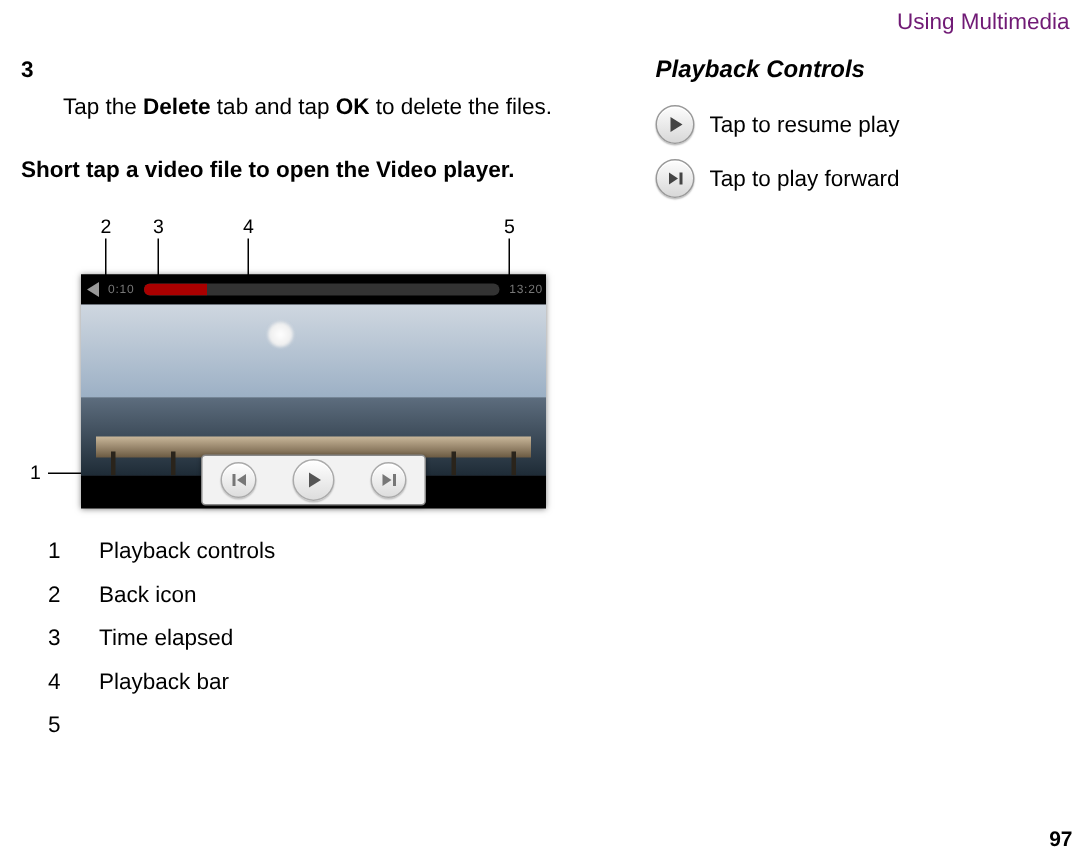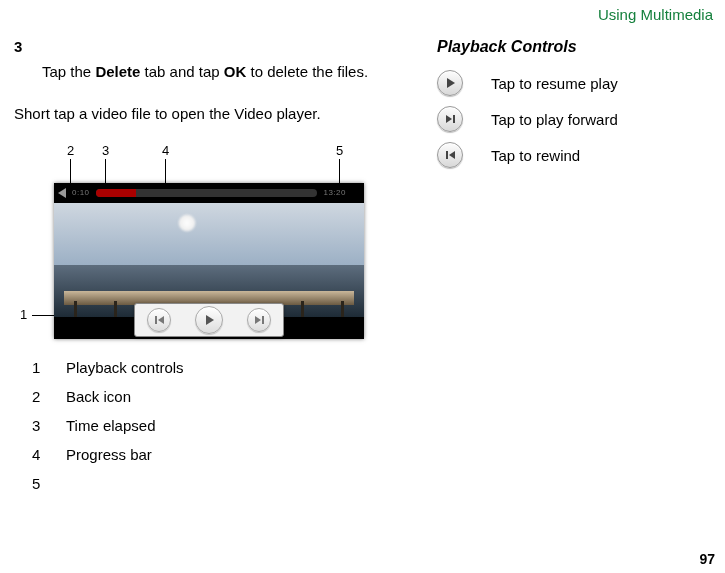--- a/index.html
+++ b/index.html
@@ -9,37 +9,37 @@
     background: #fff;
     font-family: "Helvetica Neue", Arial, sans-serif;
     color: #000;
     position: relative;
     font-size: 15px;
   }
   .header-right {
     position: absolute;
     top: 6px;
     right: 12px;
-    color: #15803d;
+    color: #701a75;
     font-size: 15px;
     font-weight: 500;
   }
   .columns {
     display: flex;
     padding: 38px 14px 0 14px;
     gap: 38px;
   }
   .col-left { width: 385px; }
   .col-right { flex: 1; }
   .step-row { display: flex; gap: 12px; margin-bottom: 22px; }
   .step-num { font-weight: 700; width: 16px; font-size: 15px; }
   .step-text { font-size: 15px; line-height: 1.35; font-weight: 300; font-stretch: condensed; margin-top: 24px; }
   .step-text b { font-weight: 700; }
   .h2 { font-weight: 700; font-size: 17px; margin-bottom: 14px; }
-  .para { font-size: 15px; line-height: 1.35; font-weight: 400; margin-bottom: 10px; }
+  .para { font-size: 15px; line-height: 1.35; font-weight: 700; margin-bottom: 10px; }
 
   
   .diagram { position: relative; width: 330px; height: 190px; margin-top: 24px; margin-left: 40px; }
   .player {
     position: absolute; left: 0; bottom: 0;
     width: 310px; height: 156px;
     background: #000;
     box-shadow: 0 0 4px rgba(0,0,0,.5);
   }
   .video-canvas {
@@ -57,21 +57,21 @@
     position: absolute; left:0; right:0; top:0; height:20px; background:#000;
     display:flex; align-items:center;
   }
   .back-tri {
     width:0; height:0; margin-left:4px;
     border-top:5px solid transparent; border-bottom:5px solid transparent; border-right:8px solid #999;
   }
   .time-elapsed { color:#777; font-size:8px; margin-left:6px; letter-spacing:.5px;}
   .pbar { flex:1; height:8px; margin:0 6px; background:#333; border-radius:4px; position:relative; overflow:hidden;}
   .pbar-fill { position:absolute; left:0; top:0; bottom:0; width:18%; background:#a00;}
-  .time-remain { color:#777; font-size:8px; margin-right:18px; letter-spacing:.5px;}
+  .time-remain { color:#777; font-size:8px; margin-right:2px; letter-spacing:.5px;}
   .controls-panel {
     position:absolute; left:50%; transform:translateX(-50%); bottom:2px;
     width:150px; height:34px; background: #f2f2f2; border:1px solid #888; border-radius:3px;
     display:flex; align-items:center; justify-content:space-around;
     box-shadow: 0 1px 3px rgba(0,0,0,.4);
   }
   .ctl-btn {
     width:24px; height:24px; border-radius:50%;
     background: linear-gradient(to bottom,#fff,#ddd);
     border:1px solid #aaa;
@@ -90,21 +90,21 @@
   .callout-line-v { position:absolute; width:1px; background:#000; }
   .callout-line-h { position:absolute; height:1px; background:#000; }
 
   
   .legend { margin-top: 20px; margin-left: 18px; }
   .legend-row { display:flex; gap:24px; margin-bottom:12px; font-size:15px; font-weight:300;}
   .legend-row .n { width:10px; }
 
   
   .pc-list { margin-top: 14px; }
-  .pc-row { display:flex; align-items:center; gap:28px; margin-bottom:10px; font-size:15px; font-weight:300;}
+  .pc-row { display:flex; align-items:center; gap:10px; margin-bottom:10px; font-size:15px; font-weight:300;}
   .pc-icon {
     width:26px; height:26px; border-radius:50%;
     background: linear-gradient(to bottom,#fdfdfd,#d8d8d8);
     border:1px solid #999;
     display:flex; align-items:center; justify-content:center;
     box-shadow: inset 0 1px 0 #fff, 0 1px 1px rgba(0,0,0,.25);
   }
   .pc-play-tri { width:0;height:0;border-top:5px solid transparent;border-bottom:5px solid transparent;border-left:8px solid #444; margin-left:2px;}
   .pc-ff { display:flex; align-items:center;}
   .pc-ff .tri { width:0;height:0;border-top:4px solid transparent;border-bottom:4px solid transparent;border-left:6px solid #444;}
@@ -194,21 +194,21 @@
       <div class="legend-row">
           <span class="n">2</span>
           <span>Back icon</span>
         </div>
       <div class="legend-row">
           <span class="n">3</span>
           <span>Time elapsed</span>
         </div>
       <div class="legend-row">
           <span class="n">4</span>
-          <span>Progress bar</span>
+          <span>Playback bar</span>
         </div>
       <div class="legend-row">
           <span class="n">5</span>
         </div>
     </div>
 
   </div>
 
   <div class="col-right">
     <div class="h2" style="font-style:italic; font-size:16px;">Playback Controls</div>
@@ -221,26 +221,17 @@
       </div>
       <div class="pc-row">
         <div class="pc-icon">
             <span class="pc-ff">
               <span class="tri"></span>
               <span class="bar"></span>
             </span>
           </div>
         <span>Tap to play forward</span>
       </div>
-      <div class="pc-row">
-        <div class="pc-icon">
-            <span class="pc-rw">
-              <span class="bar"></span>
-              <span class="tri"></span>
-            </span>
-          </div>
-        <span>Tap to rewind</span>
-      </div>
     </div>
   </div>
 </div>
 
 <div class="page-num">97</div>
 
 </body></html>

